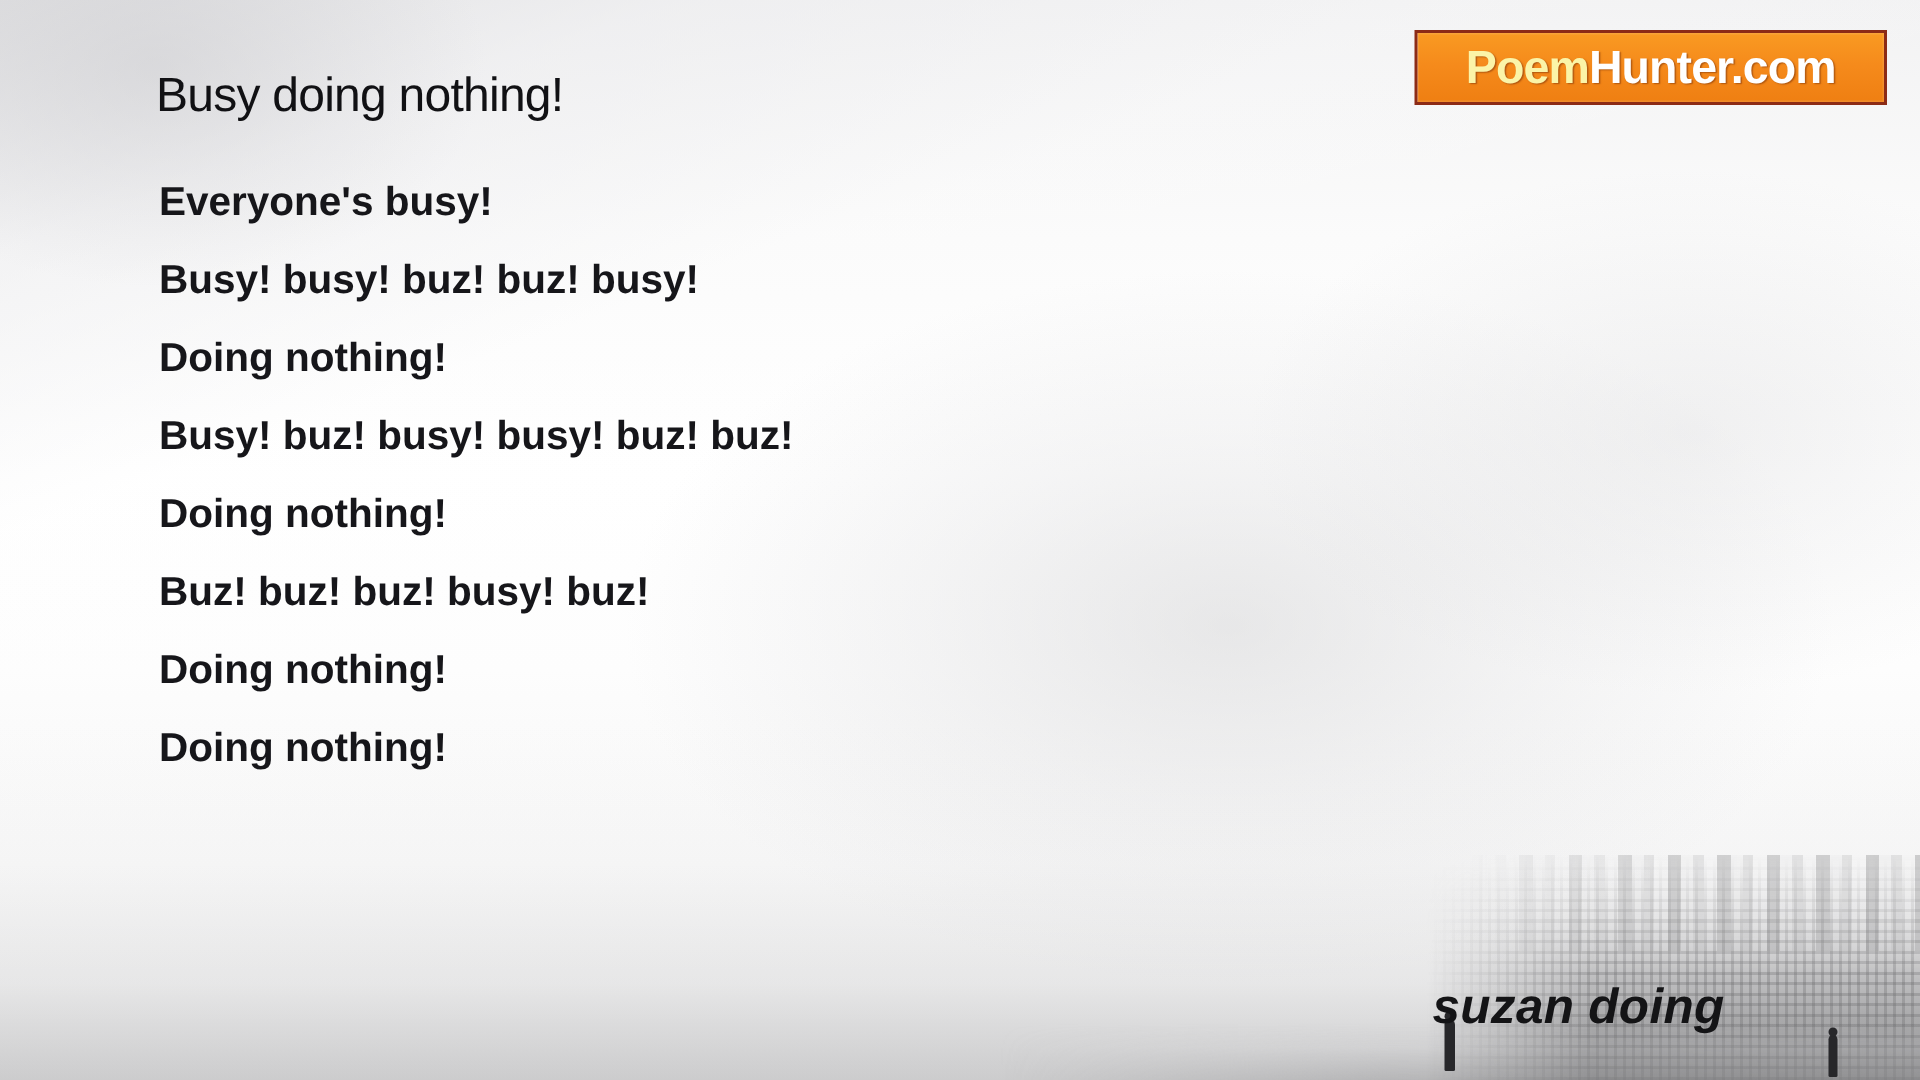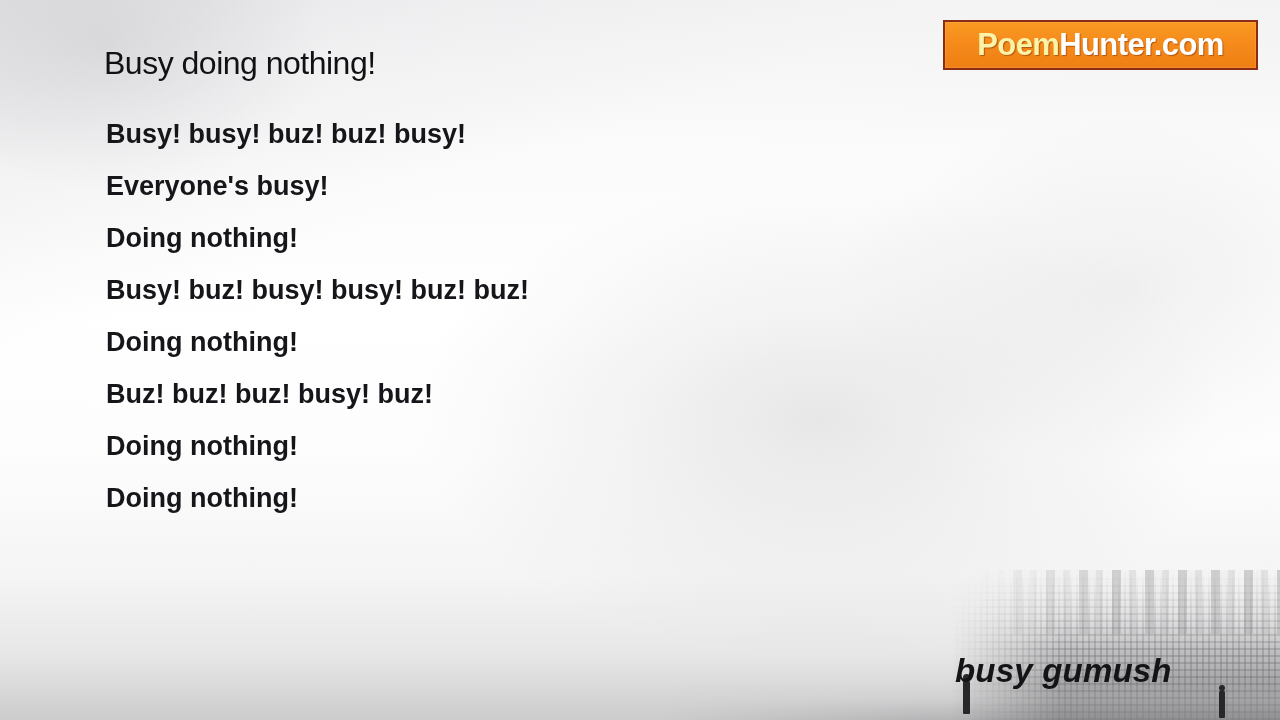--- a/index.html
+++ b/index.html
@@ -270,26 +270,26 @@
 
   <div class="content">
 
     <div id="site-logo">
       <span class="logo-text"><span class="logo-poem">Poem</span><span class="logo-hunter">Hunter.com</span></span>
     </div>
 
     <h1 id="poem-title">Busy doing nothing!</h1>
 
     <div id="poem-body">
+      <div class="poem-line">Everyone's busy!</div>
       <div class="poem-line">Busy! busy! buz! buz! busy!</div>
-      <div class="poem-line">Everyone's busy!</div>
       <div class="poem-line">Doing nothing!</div>
       <div class="poem-line">Busy! buz! busy! busy! buz! buz!</div>
       <div class="poem-line">Doing nothing!</div>
       <div class="poem-line">Buz! buz! buz! busy! buz!</div>
       <div class="poem-line">Doing nothing!</div>
       <div class="poem-line">Doing nothing!</div>
     </div>
 
-    <div id="author-credit">busy gumush</div>
+    <div id="author-credit">suzan doing</div>
 
   </div>
 </div>
 
 </body></html>

